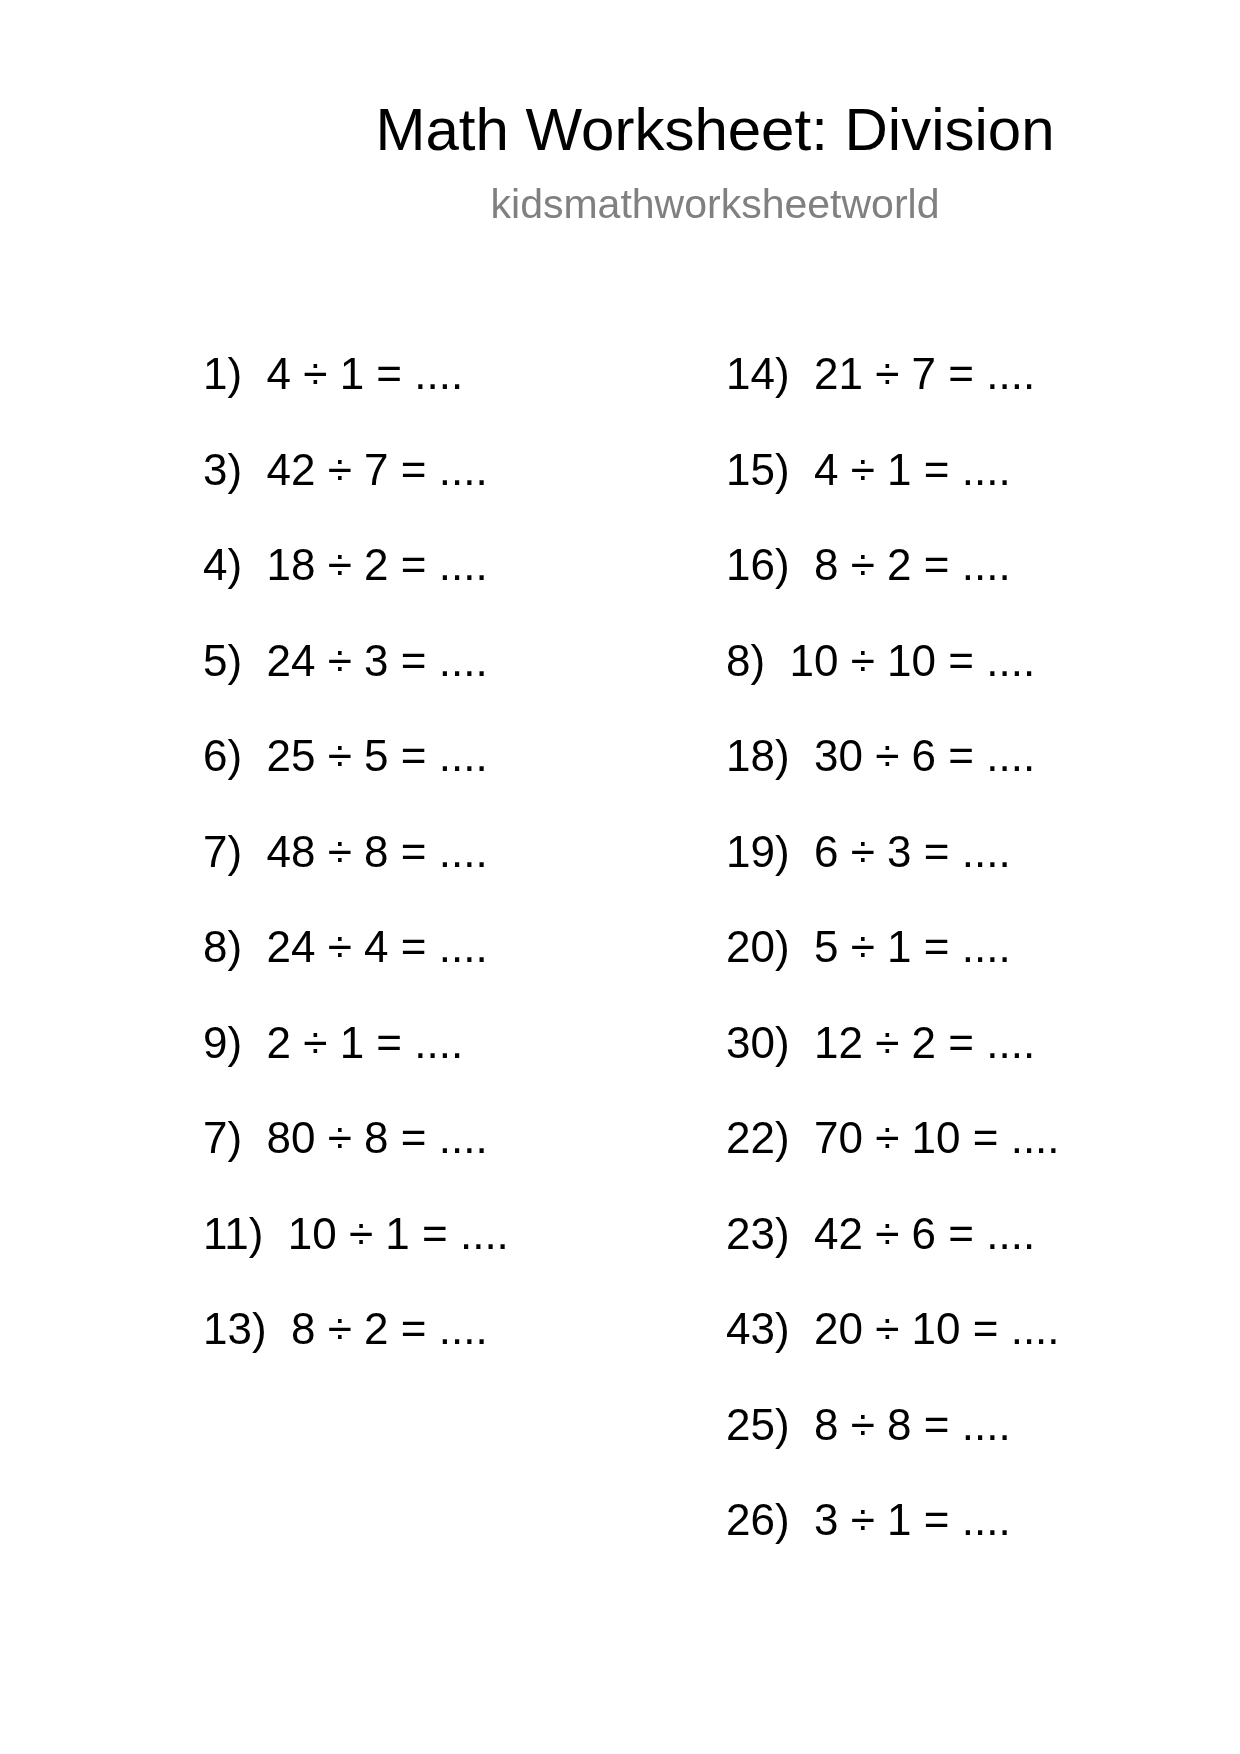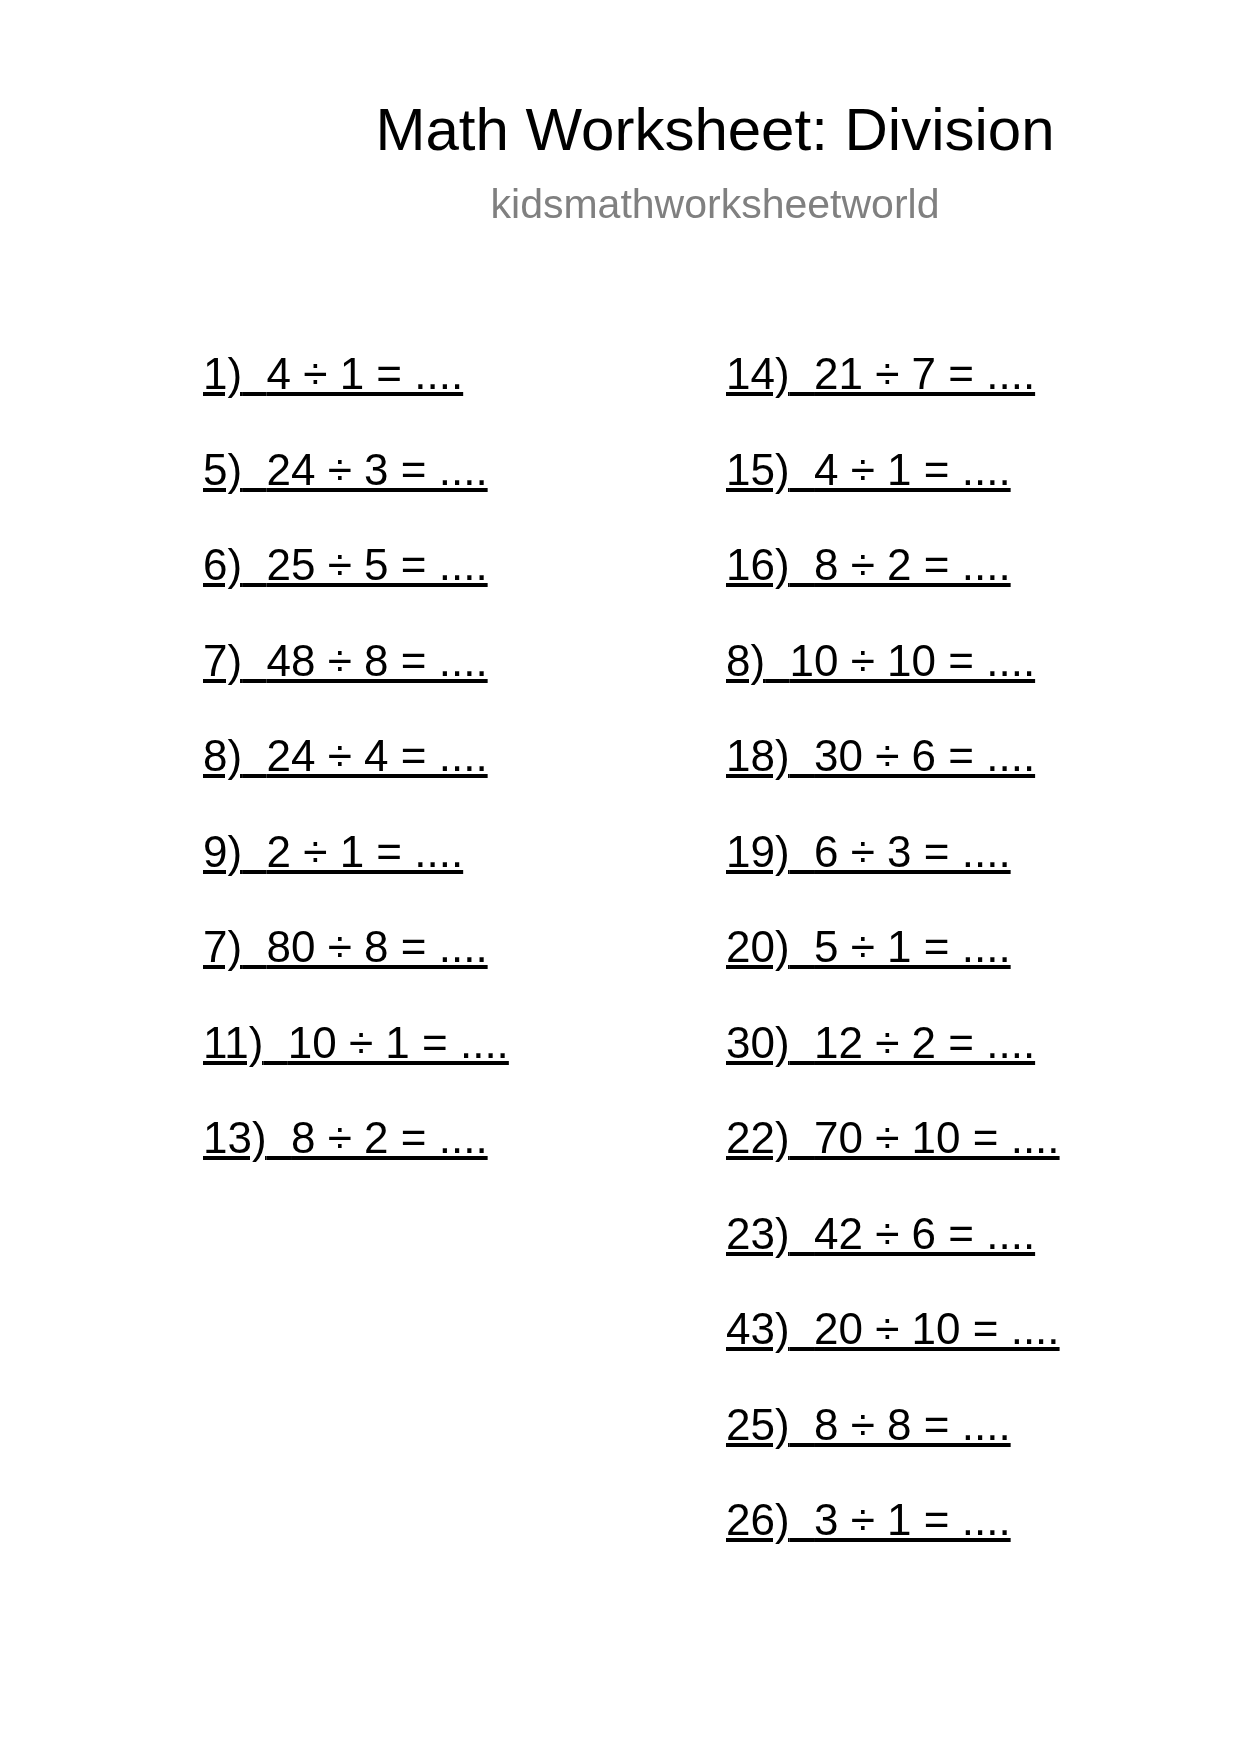--- a/index.html
+++ b/index.html
@@ -5,30 +5,32 @@
   html, body { margin: 0; padding: 0; background: #ffffff; }
   body { width: 1240px; height: 1754px; position: relative; overflow: hidden;
          font-family: "Liberation Sans", sans-serif; color: #000; }
   .title { position: absolute; left: 0; width: 1430px; top: 100px; text-align: center;
            font-size: 60px; line-height: 1; }
   .subtitle { position: absolute; left: 0; width: 1430px; top: 184px; text-align: center;
               font-size: 41px; color: #808080; line-height: 1; }
   .col { position: absolute; top: 352px; }
   .col-left { left: 203px; }
   .col-right { left: 705px; margin-left: 21px; }
-  .item { height: 95.5px; font-size: 44px; line-height: 1; white-space: pre; text-decoration: underline; }
+  .item { height: 95.5px; font-size: 44px; line-height: 1; white-space: pre; }
 </style>
 </head>
 <body>
 
 <div class="title">Math Worksheet: Division</div>
 <div class="subtitle">kidsmathworksheetworld</div>
 
 <div class="col col-left" id="col-left">
     <div class="item"><span>1)</span>  <span>4 ÷ 1 = ....</span></div>
+    <div class="item"><span>3)</span>  <span>42 ÷ 7 = ....</span></div>
+    <div class="item"><span>4)</span>  <span>18 ÷ 2 = ....</span></div>
     <div class="item"><span>5)</span>  <span>24 ÷ 3 = ....</span></div>
     <div class="item"><span>6)</span>  <span>25 ÷ 5 = ....</span></div>
     <div class="item"><span>7)</span>  <span>48 ÷ 8 = ....</span></div>
     <div class="item"><span>8)</span>  <span>24 ÷ 4 = ....</span></div>
     <div class="item"><span>9)</span>  <span>2 ÷ 1 = ....</span></div>
     <div class="item"><span>7)</span>  <span>80 ÷ 8 = ....</span></div>
     <div class="item"><span>11)</span>  <span>10 ÷ 1 = ....</span></div>
     <div class="item"><span>13)</span>  <span>8 ÷ 2 = ....</span></div>
   </div>
 <div class="col col-right" id="col-right">

